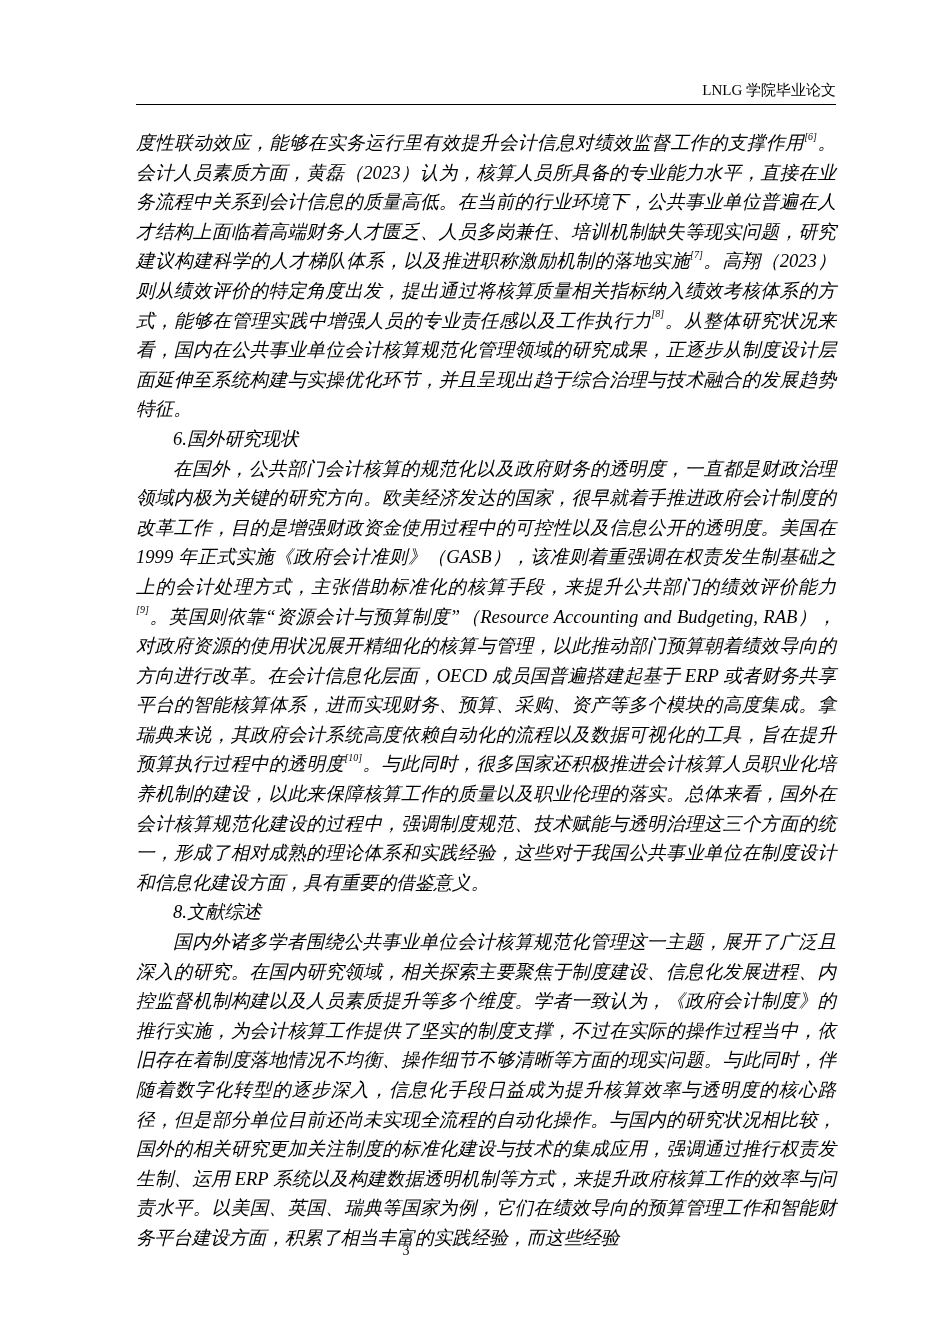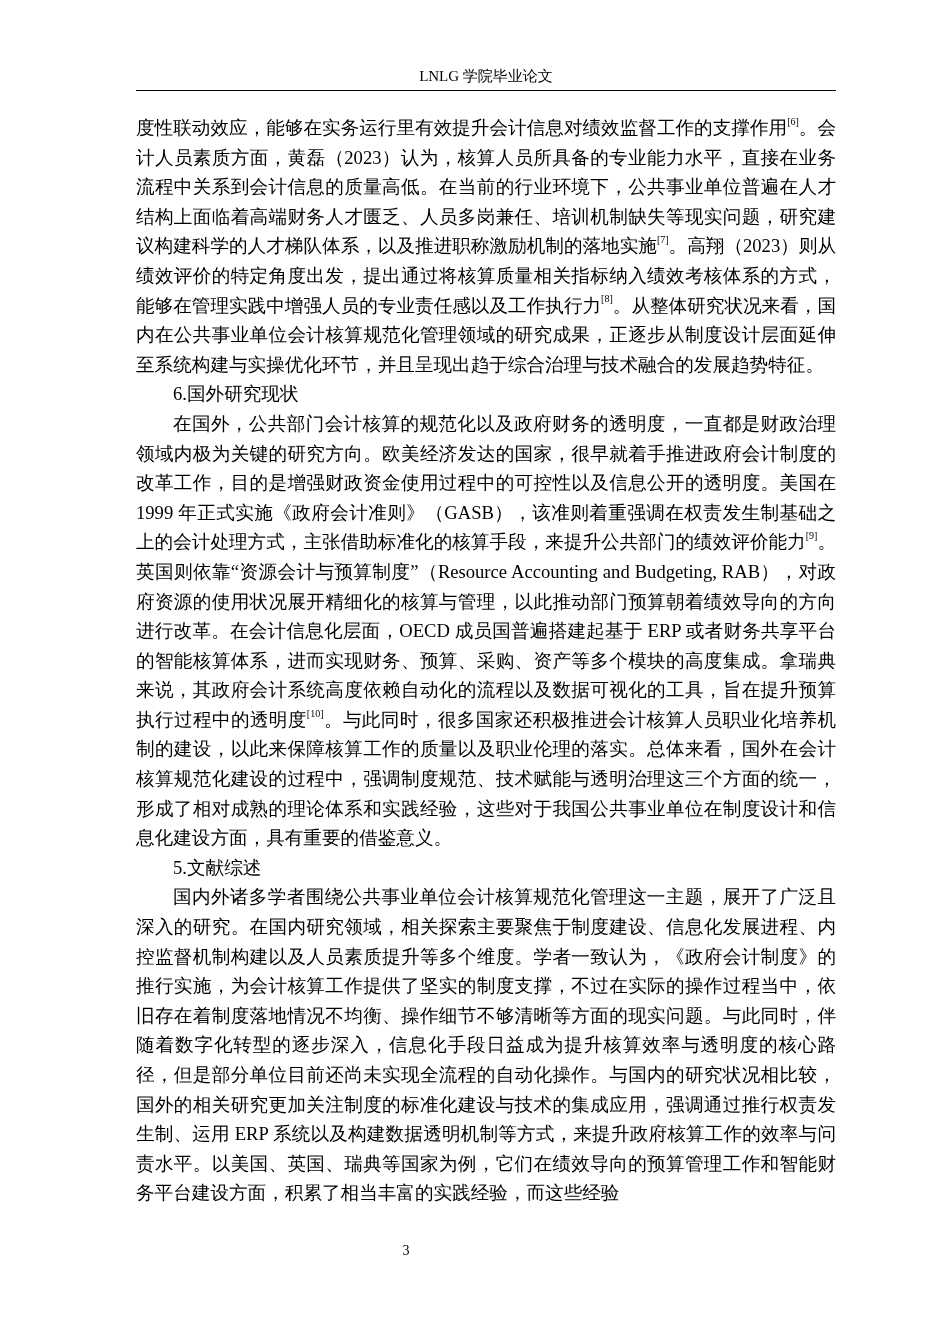--- a/index.html
+++ b/index.html
@@ -11,38 +11,39 @@
       width: 950px;
       height: 1344px;
       position: relative;
       overflow: hidden;
       font-family: "Liberation Serif", "DejaVu Serif", serif;
       color: #000000;
     }
     .page-header {
       position: absolute;
       left: 136px;
-      top: 66px;
+      top: 80px;
       width: 700px;
       height: 24px;
       border-bottom: 1.3px solid #000000;
-      text-align: center;
+      text-align: right;
       font-size: 15px;
       line-height: 20px;
     }
     .page-header span {
       display: inline-block;
       position: relative;
       left: 0px;
     }
     .body-text {
       position: absolute;
       left: 136px;
-      top: 113px;
+      top: 128px;
       width: 700px;
+      font-style: italic;
     }
     .body-text p {
       margin: 0;
       font-size: 18.6px;
       line-height: 29.6px;
       text-align: justify;
       text-justify: inter-character;
     }
     .body-text p.indent {
       text-indent: 37px;
@@ -74,18 +75,18 @@
   <span>LNLG 学院毕业论文</span>
 </div>
 
 <div class="body-text">
   <p><span>度性联动效应，能够在实务运行里有效提升会计信息对绩效监督工作的支撑作用</span><sup class="cite">[6]</sup><span>。会计人员素质方面，黄磊（2023）认为，核算人员所具备的专业能力水平，直接在业务流程中关系到会计信息的质量高低。在当前的行业环境下，公共事业单位普遍在人才结构上面临着高端财务人才匮乏、人员多岗兼任、培训机制缺失等现实问题，研究建议构建科学的人才梯队体系，以及推进职称激励机制的落地实施</span><sup class="cite">[7]</sup><span>。高翔（2023）则从绩效评价的特定角度出发，提出通过将核算质量相关指标纳入绩效考核体系的方式，能够在管理实践中增强人员的专业责任感以及工作执行力</span><sup class="cite">[8]</sup><span>。从整体研究状况来看，国内在公共事业单位会计核算规范化管理领域的研究成果，正逐步从制度设计层面延伸至系统构建与实操优化环节，并且呈现出趋于综合治理与技术融合的发展趋势特征。</span></p>
 
   <p class="heading">6.国外研究现状</p>
 
   <p class="indent"><span>在国外，公共部门会计核算的规范化以及政府财务的透明度，一直都是财政治理领域内极为关键的研究方向。欧美经济发达的国家，很早就着手推进政府会计制度的改革工作，目的是增强财政资金使用过程中的可控性以及信息公开的透明度。美国在 1999 年正式实施《政府会计准则》（GASB），该准则着重强调在权责发生制基础之上的会计处理方式，主张借助标准化的核算手段，来提升公共部门的绩效评价能力</span><sup class="cite">[9]</sup><span>。英国则依靠“资源会计与预算制度”（Resource Accounting and Budgeting, RAB），对政府资源的使用状况展开精细化的核算与管理，以此推动部门预算朝着绩效导向的方向进行改革。在会计信息化层面，OECD 成员国普遍搭建起基于 ERP 或者财务共享平台的智能核算体系，进而实现财务、预算、采购、资产等多个模块的高度集成。拿瑞典来说，其政府会计系统高度依赖自动化的流程以及数据可视化的工具，旨在提升预算执行过程中的透明度</span><sup class="cite">[10]</sup><span>。与此同时，很多国家还积极推进会计核算人员职业化培养机制的建设，以此来保障核算工作的质量以及职业伦理的落实。总体来看，国外在会计核算规范化建设的过程中，强调制度规范、技术赋能与透明治理这三个方面的统一，形成了相对成熟的理论体系和实践经验，这些对于我国公共事业单位在制度设计和信息化建设方面，具有重要的借鉴意义。</span></p>
 
-  <p class="heading">5.文献综述</p>
+  <p class="heading">8.文献综述</p>
 
   <p class="indent">国内外诸多学者围绕公共事业单位会计核算规范化管理这一主题，展开了广泛且深入的研究。在国内研究领域，相关探索主要聚焦于制度建设、信息化发展进程、内控监督机制构建以及人员素质提升等多个维度。学者一致认为，《政府会计制度》的推行实施，为会计核算工作提供了坚实的制度支撑，不过在实际的操作过程当中，依旧存在着制度落地情况不均衡、操作细节不够清晰等方面的现实问题。与此同时，伴随着数字化转型的逐步深入，信息化手段日益成为提升核算效率与透明度的核心路径，但是部分单位目前还尚未实现全流程的自动化操作。与国内的研究状况相比较，国外的相关研究更加关注制度的标准化建设与技术的集成应用，强调通过推行权责发生制、运用 ERP 系统以及构建数据透明机制等方式，来提升政府核算工作的效率与问责水平。以美国、英国、瑞典等国家为例，它们在绩效导向的预算管理工作和智能财务平台建设方面，积累了相当丰富的实践经验，而这些经验</p>
 </div>
 
 <div class="page-number">3</div>
 
 </body></html>

